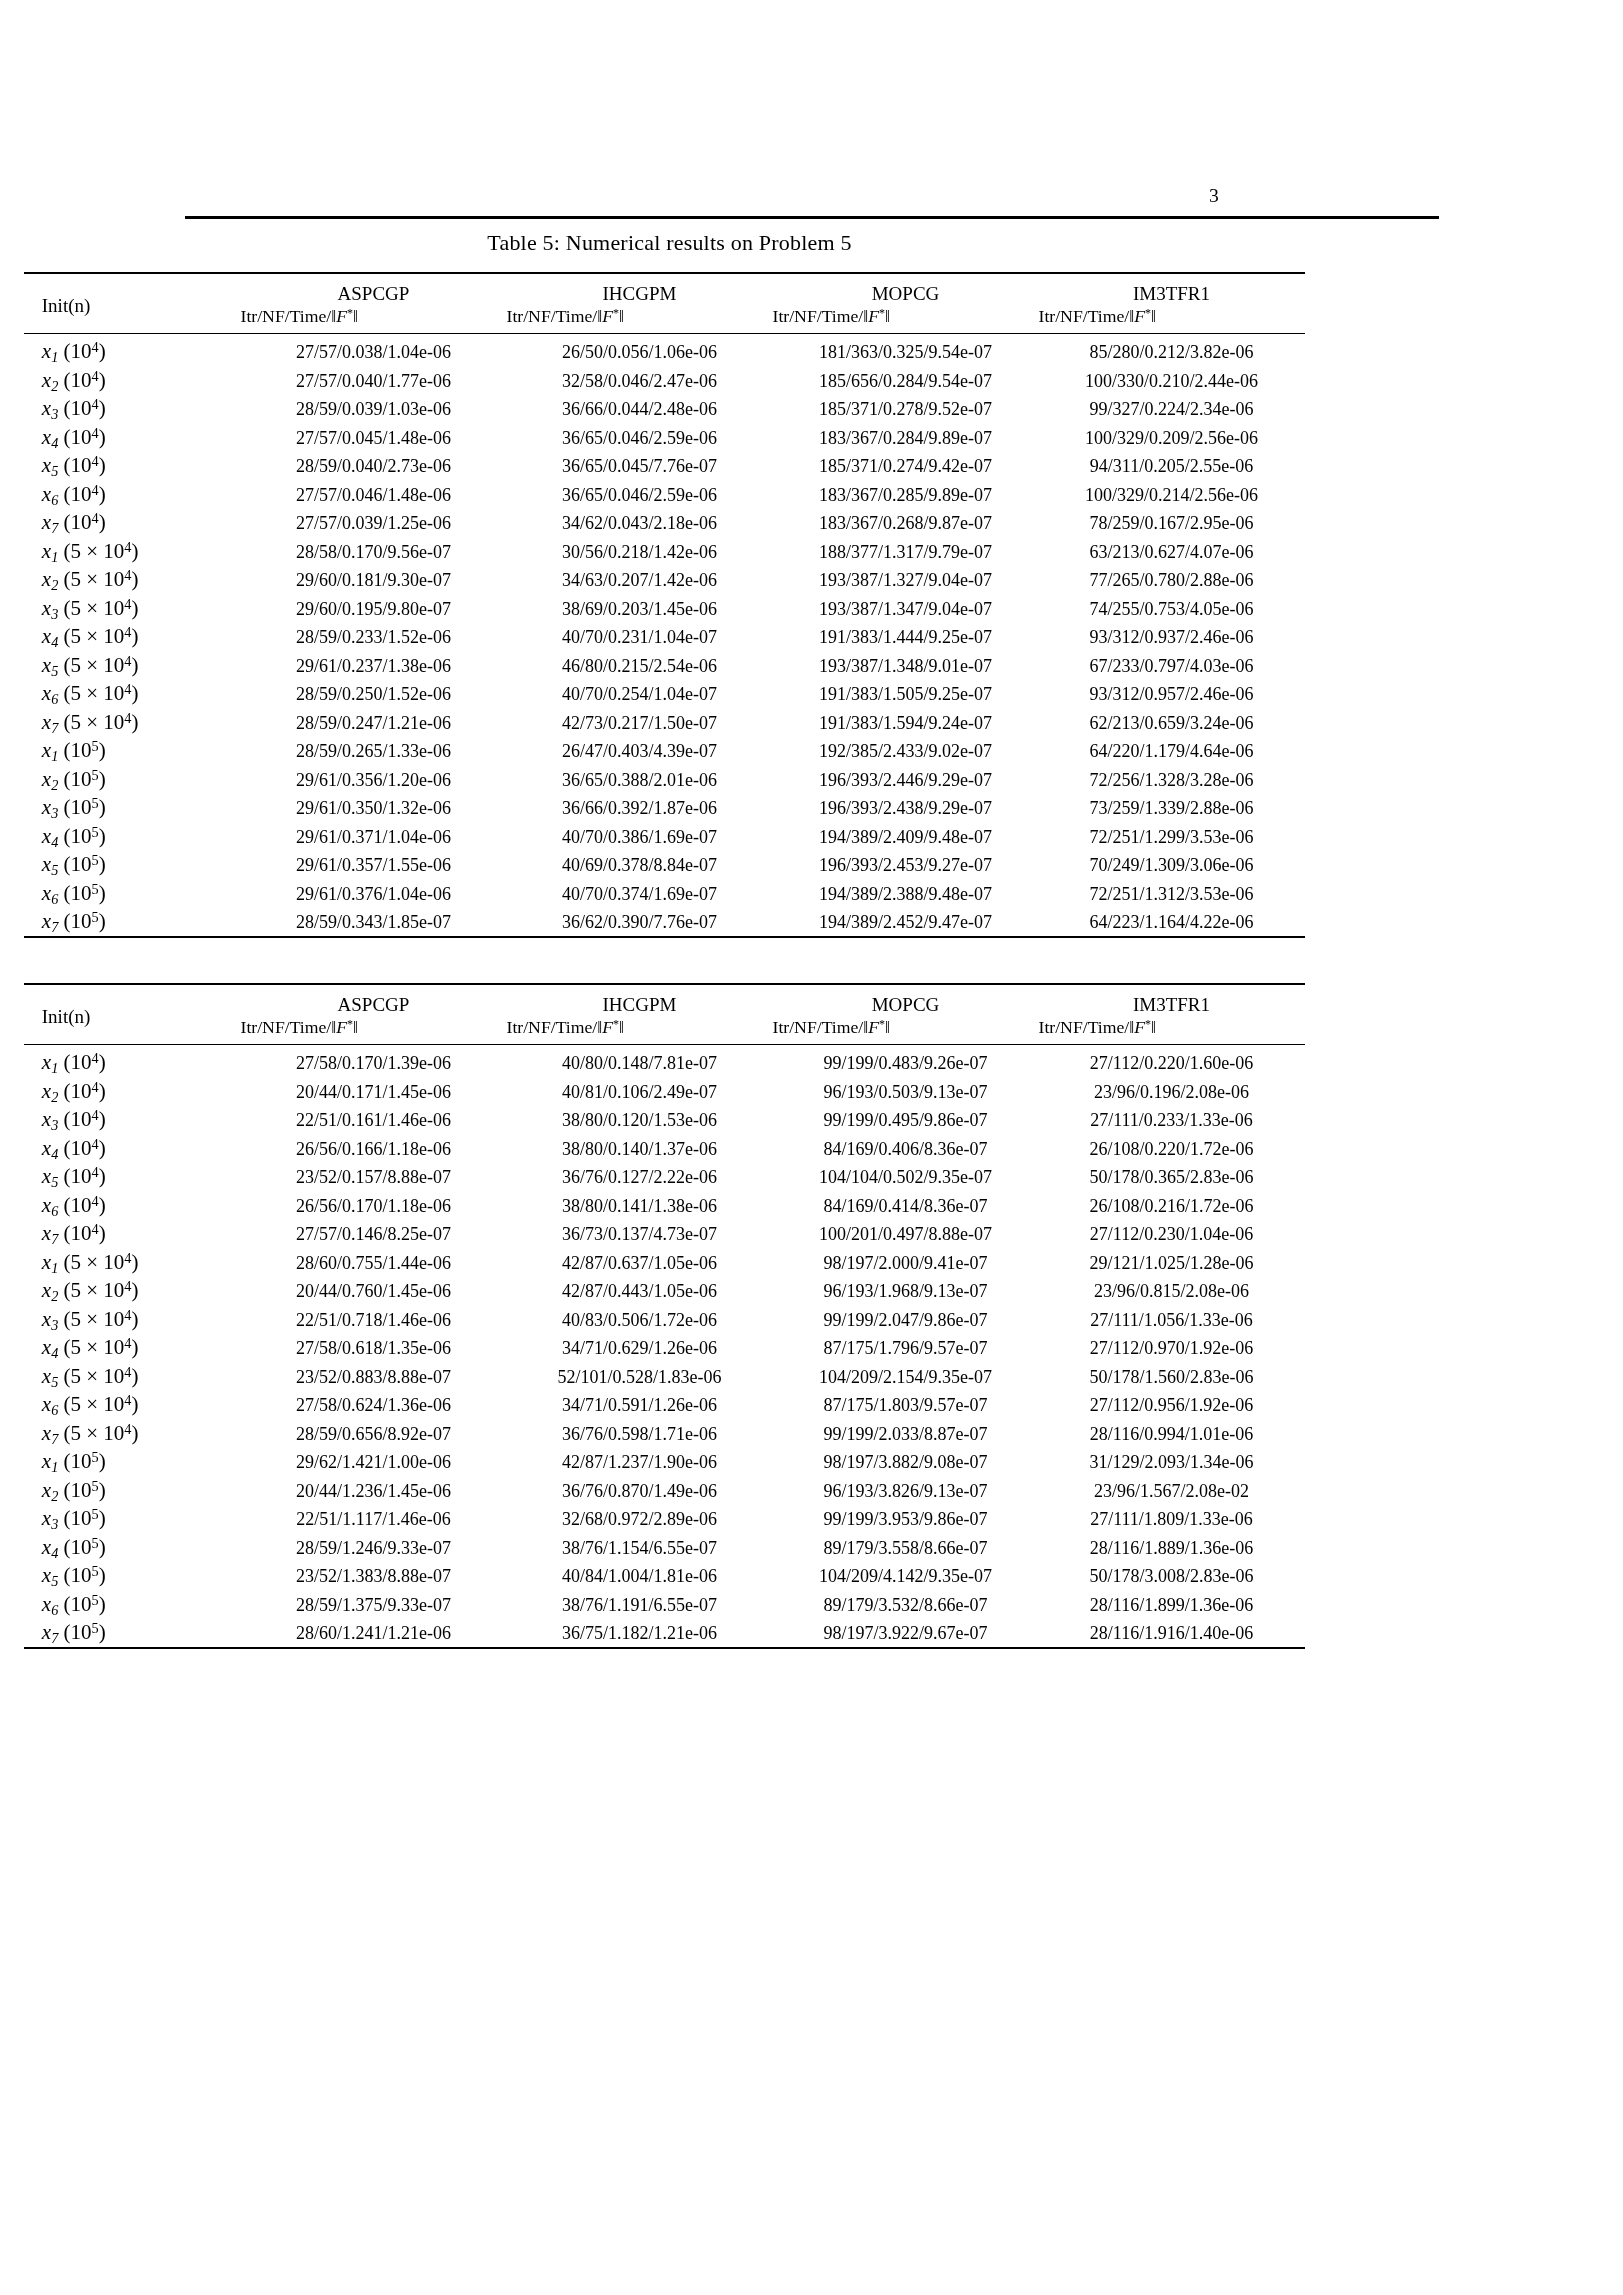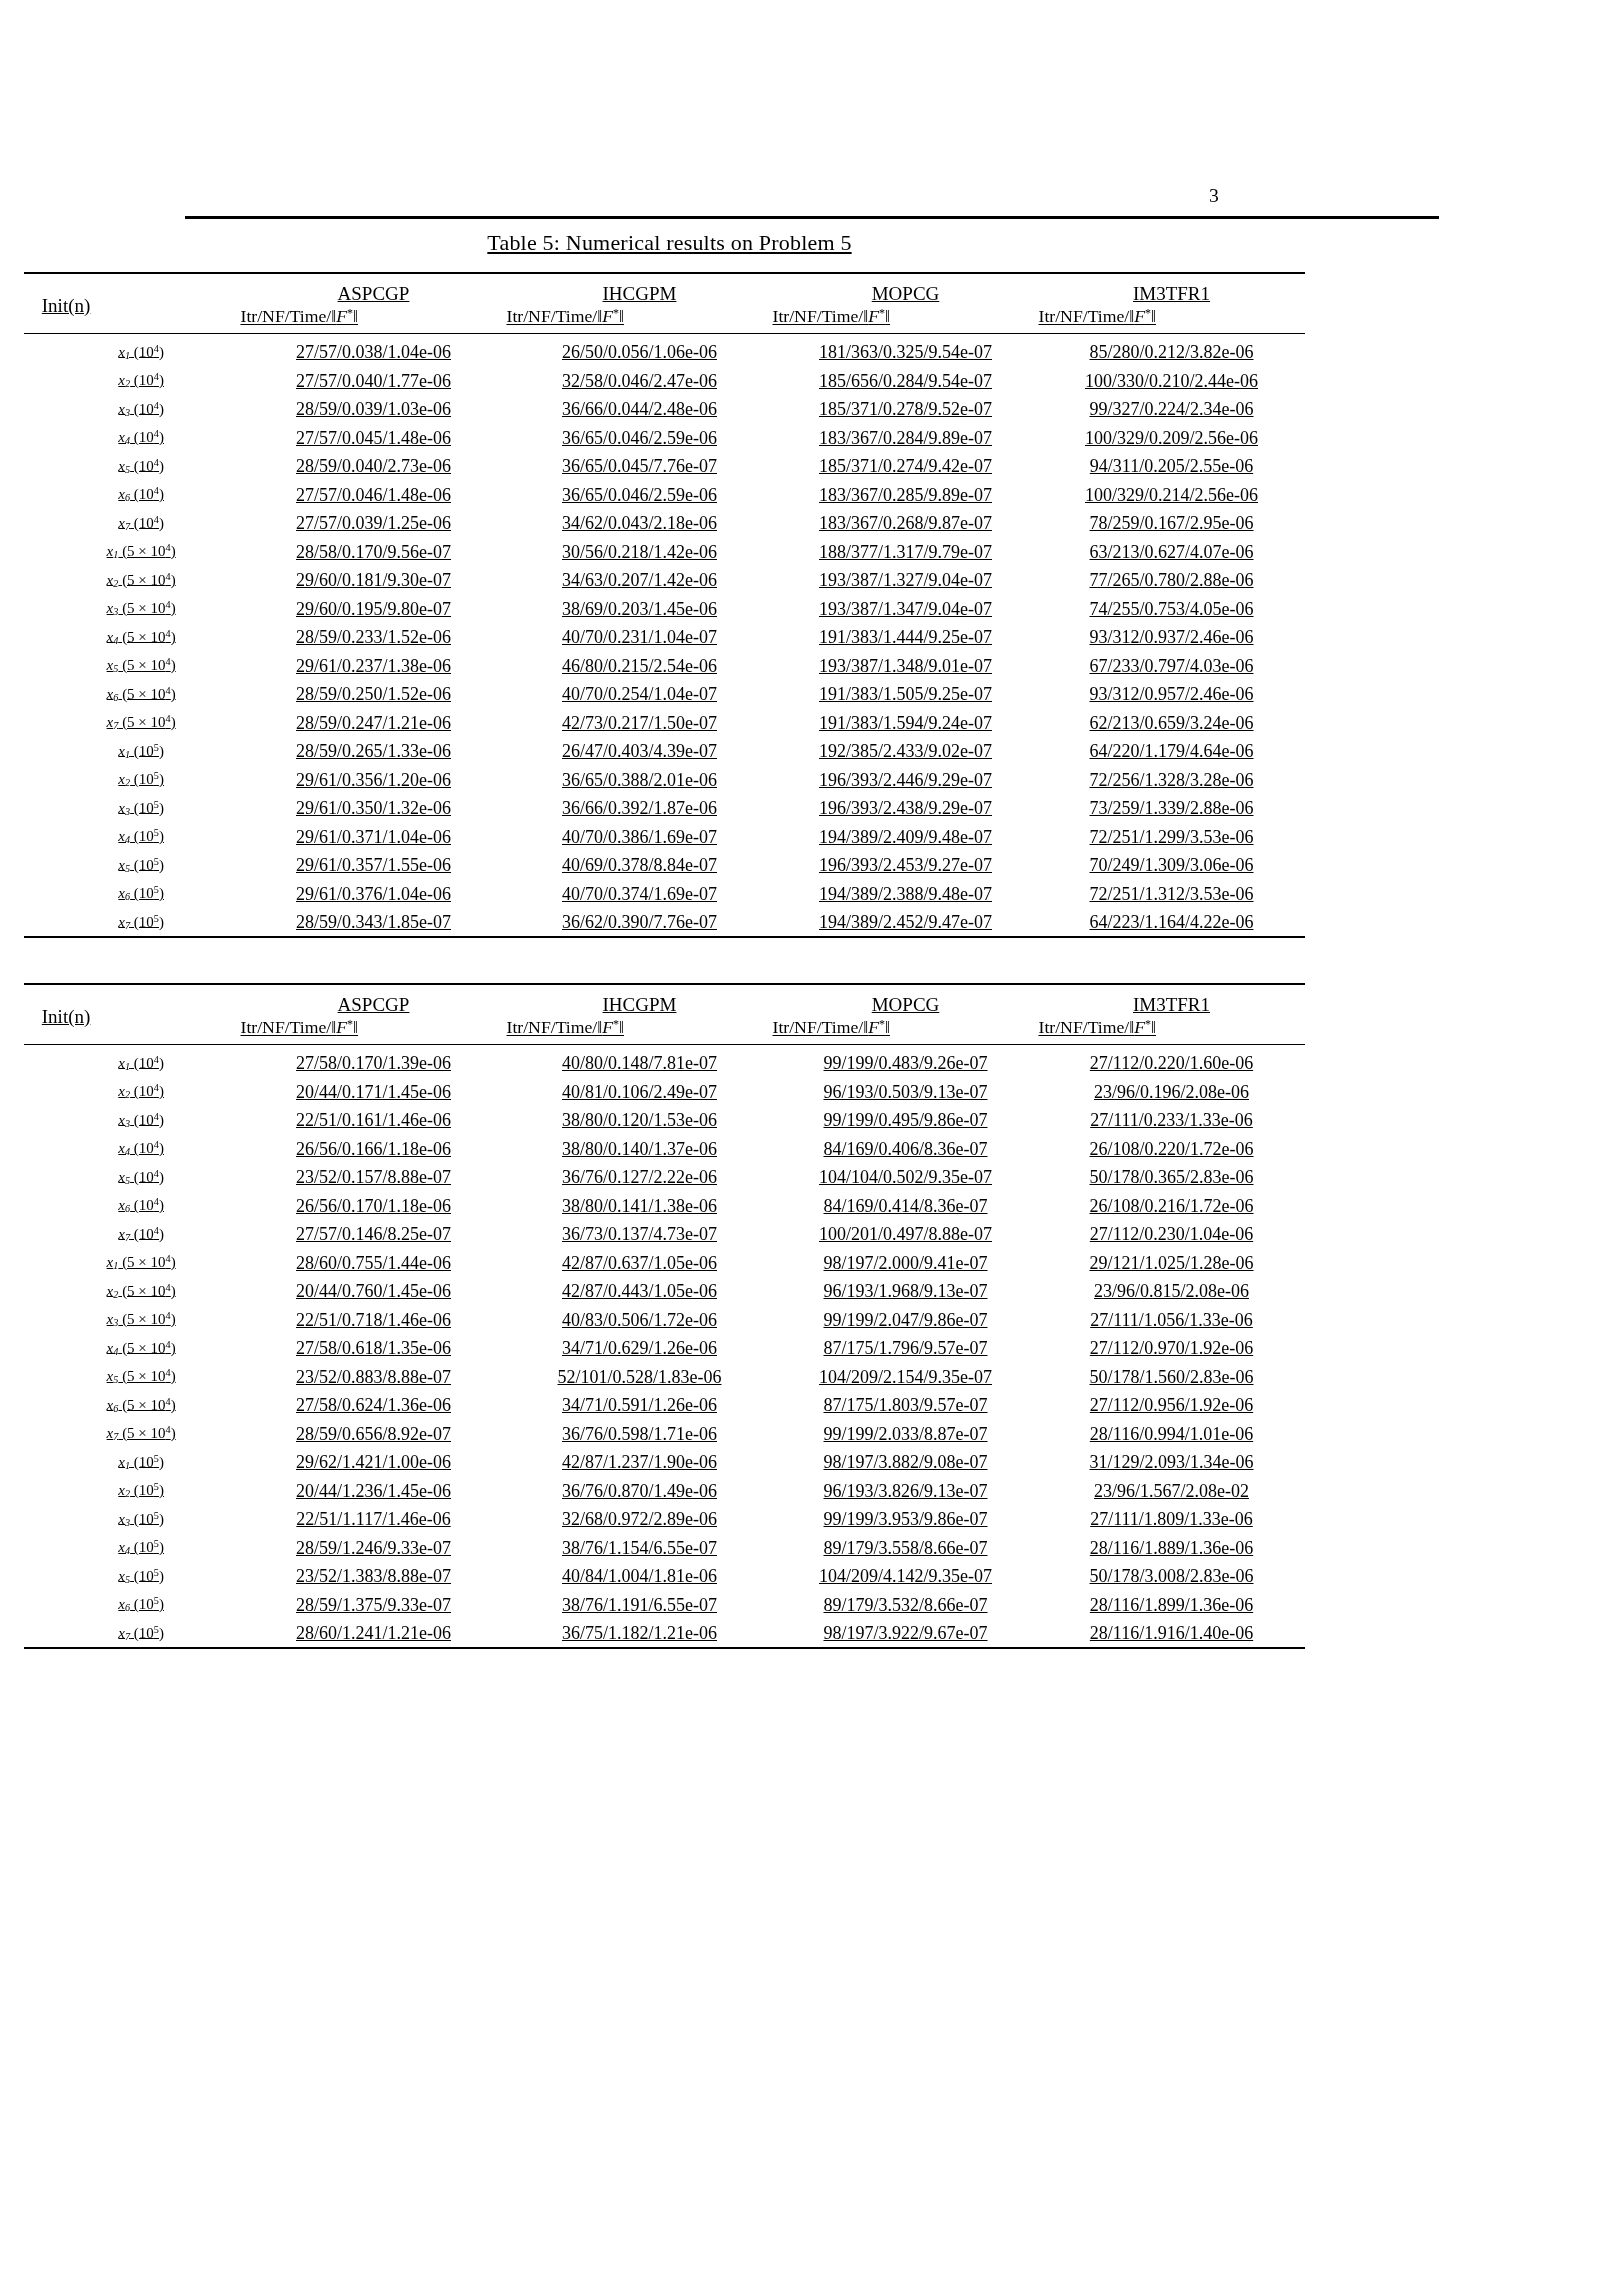--- a/index.html
+++ b/index.html
@@ -31,21 +31,21 @@
   }
   .header-rule {
     position: absolute;
     left: 185px;
     top: 216px;
     width: 1254px;
     height: 2.6px;
     background: #000;
   }
   
-  .table-block { position: absolute; left: 0; width: 1326px; text-decoration: underline; }
+  .table-block { position: absolute; left: 0; width: 1326px; }
   #table5-block { top: 230px; }
   #table6-block { top: 967px; }
 
   .table-caption {
     text-align: center;
     font-size: 22px;
     margin: 0 0 0 0;
     padding-left: 13px;
     letter-spacing: 0.2px;
   }
@@ -86,23 +86,23 @@
     font-size: 17.7px;
     padding-top: 2.6px !important;
     padding-bottom: 6.5px !important;
   }
   .hdr-init {
     text-align: left;
     font-size: 19px;
     padding-left: 18.3px !important;
   }
   td.cell-init {
-    text-align: center;
+    text-align: left;
     padding-left: 18.3px !important;
-    font-size: 15px;
+    font-size: 21px;
     height: 28.5px;
   }
   td.cell-val {
     text-align: center;
     font-size: 18px;
     height: 28.5px;
   }
   .mathvar { font-style: italic; font-family: "Liberation Serif", serif; }
   sub { font-size: 0.68em; vertical-align: -0.22em; font-style: italic; }
   sup { font-size: 0.68em; vertical-align: 0.45em; font-style: normal; }

